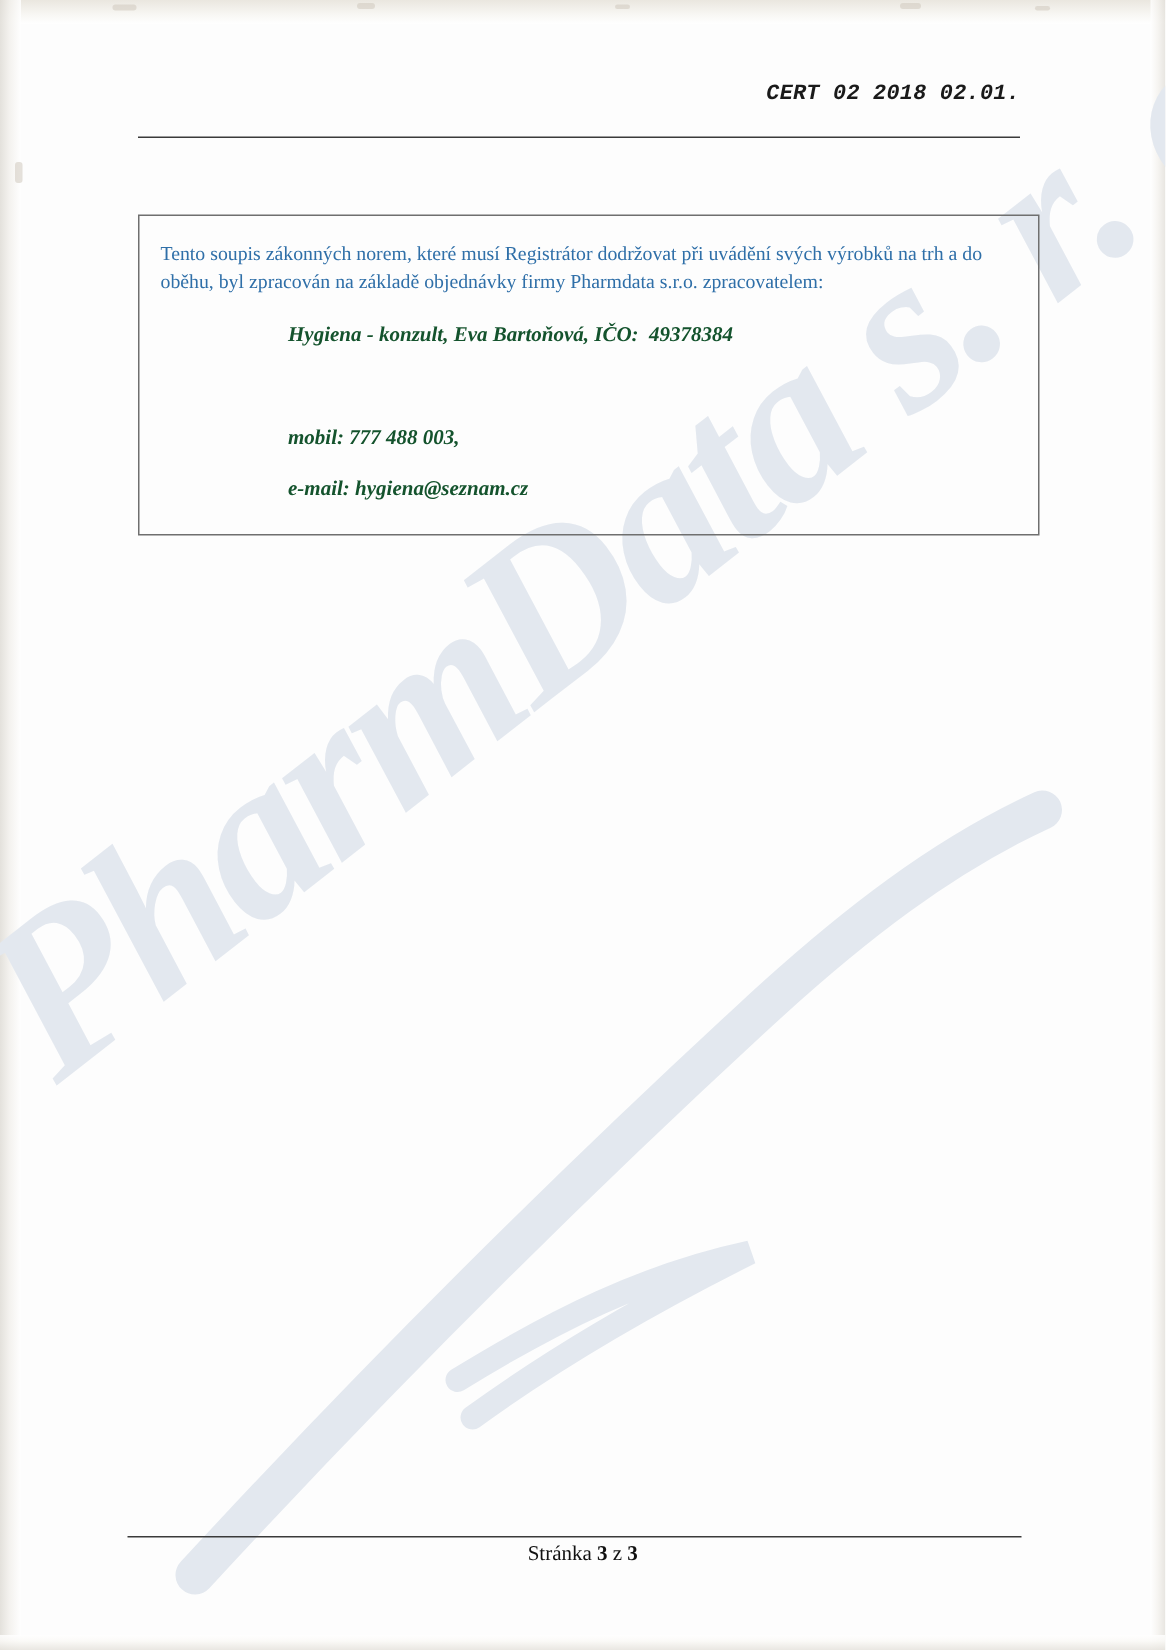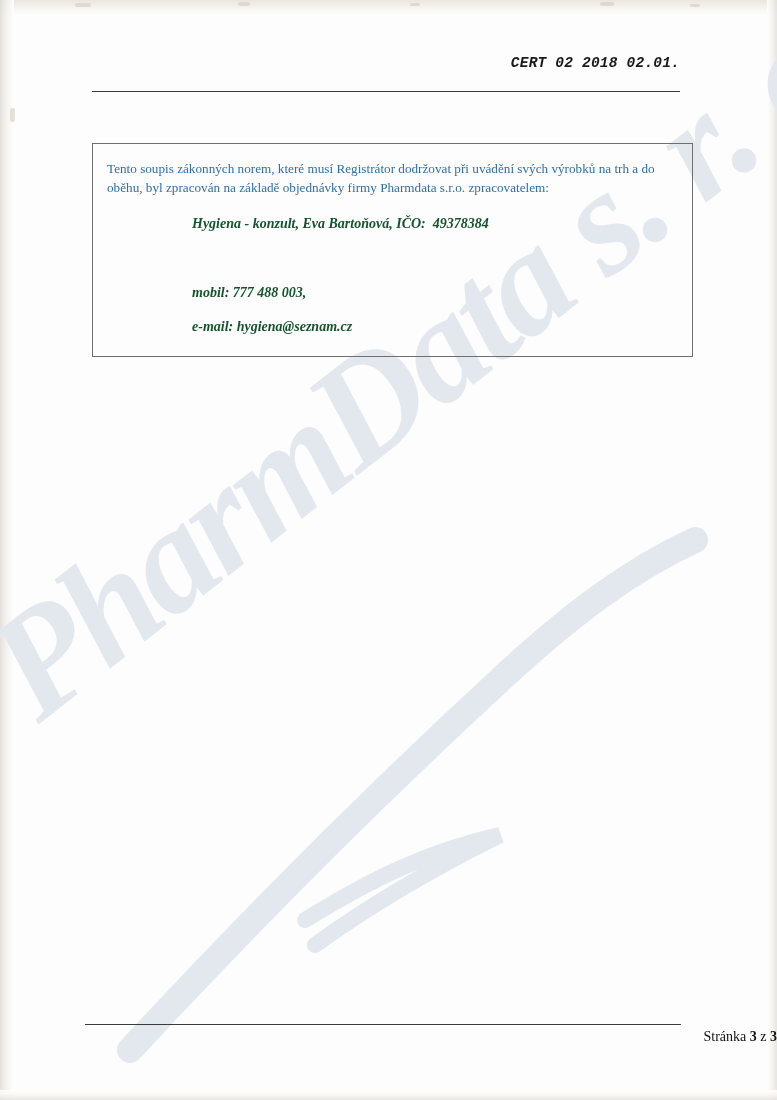--- a/index.html
+++ b/index.html
@@ -153,21 +153,21 @@
     top: 1024px;
     width: 596px;
     height: 1px;
     background: #3a3a3a;
   }
   .footer-text {
     position: absolute;
     left: 0;
     top: 1029px;
     width: 777px;
-    text-align: right;
+    text-align: center;
     font-family: "Liberation Serif", serif;
     font-size: 14px;
     color: #111111;
   }
   .footer-text b { font-weight: 700; }
 </style>
 </head>
 <body>
 
 <div class="page">

